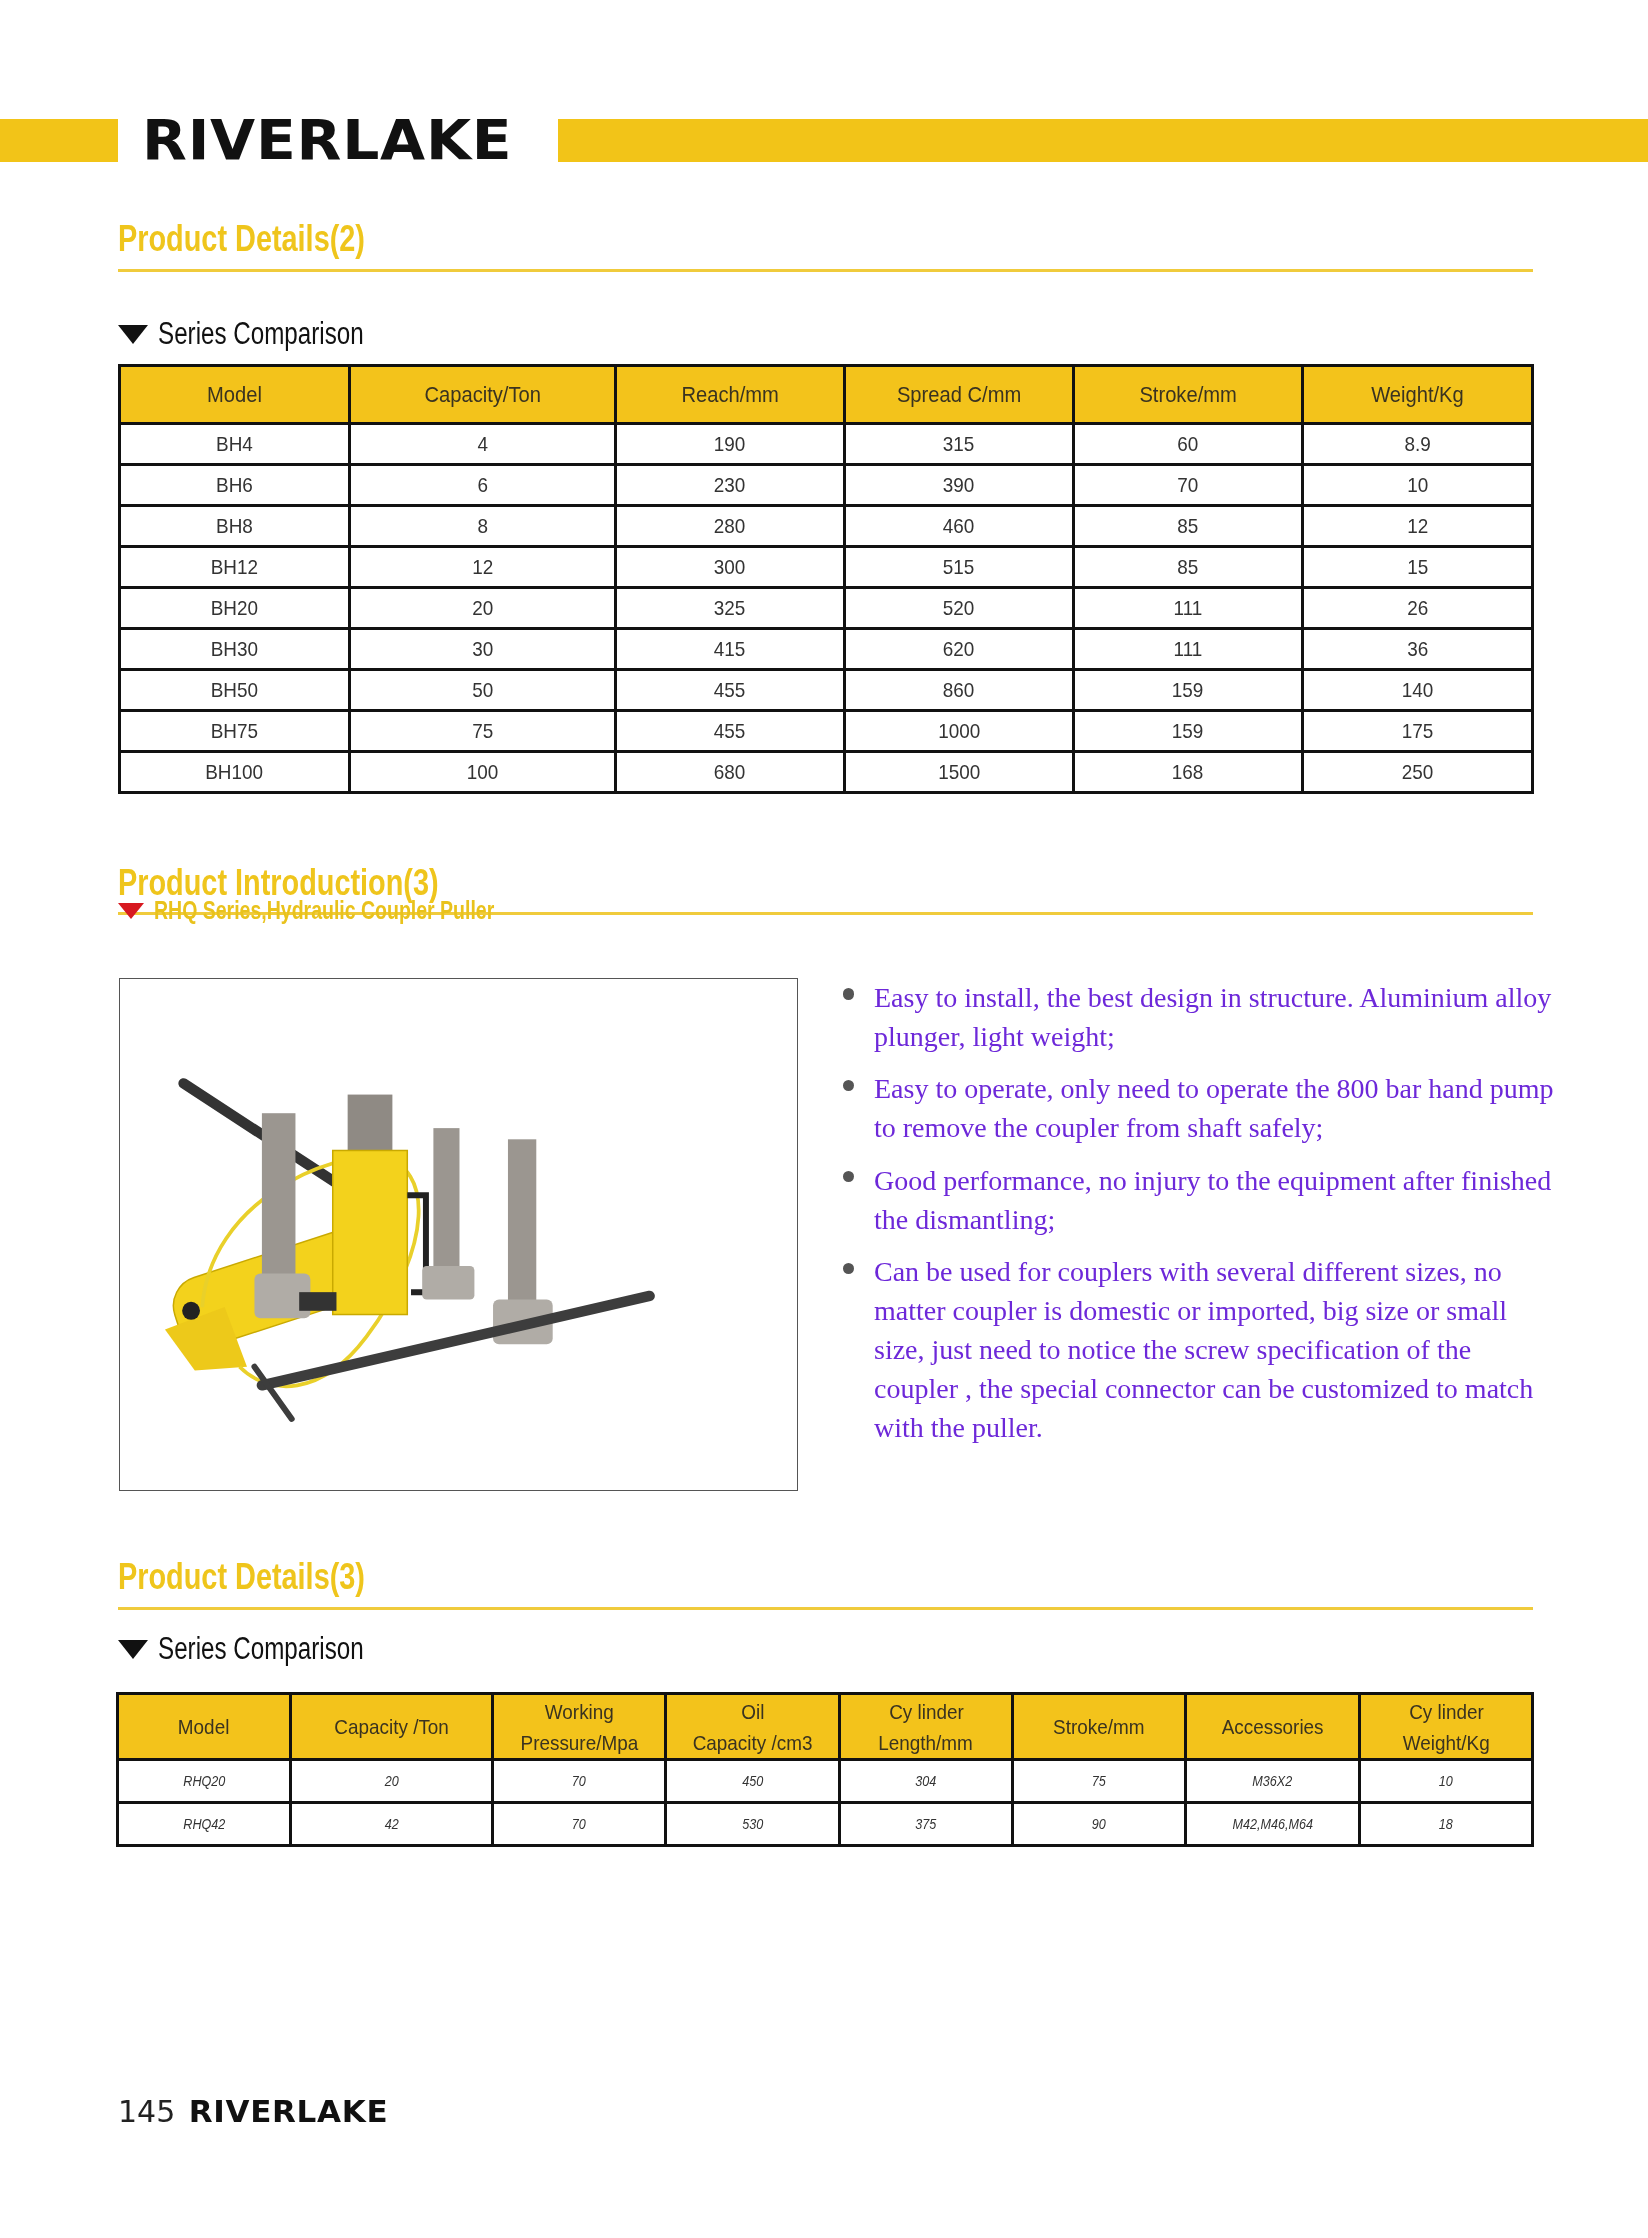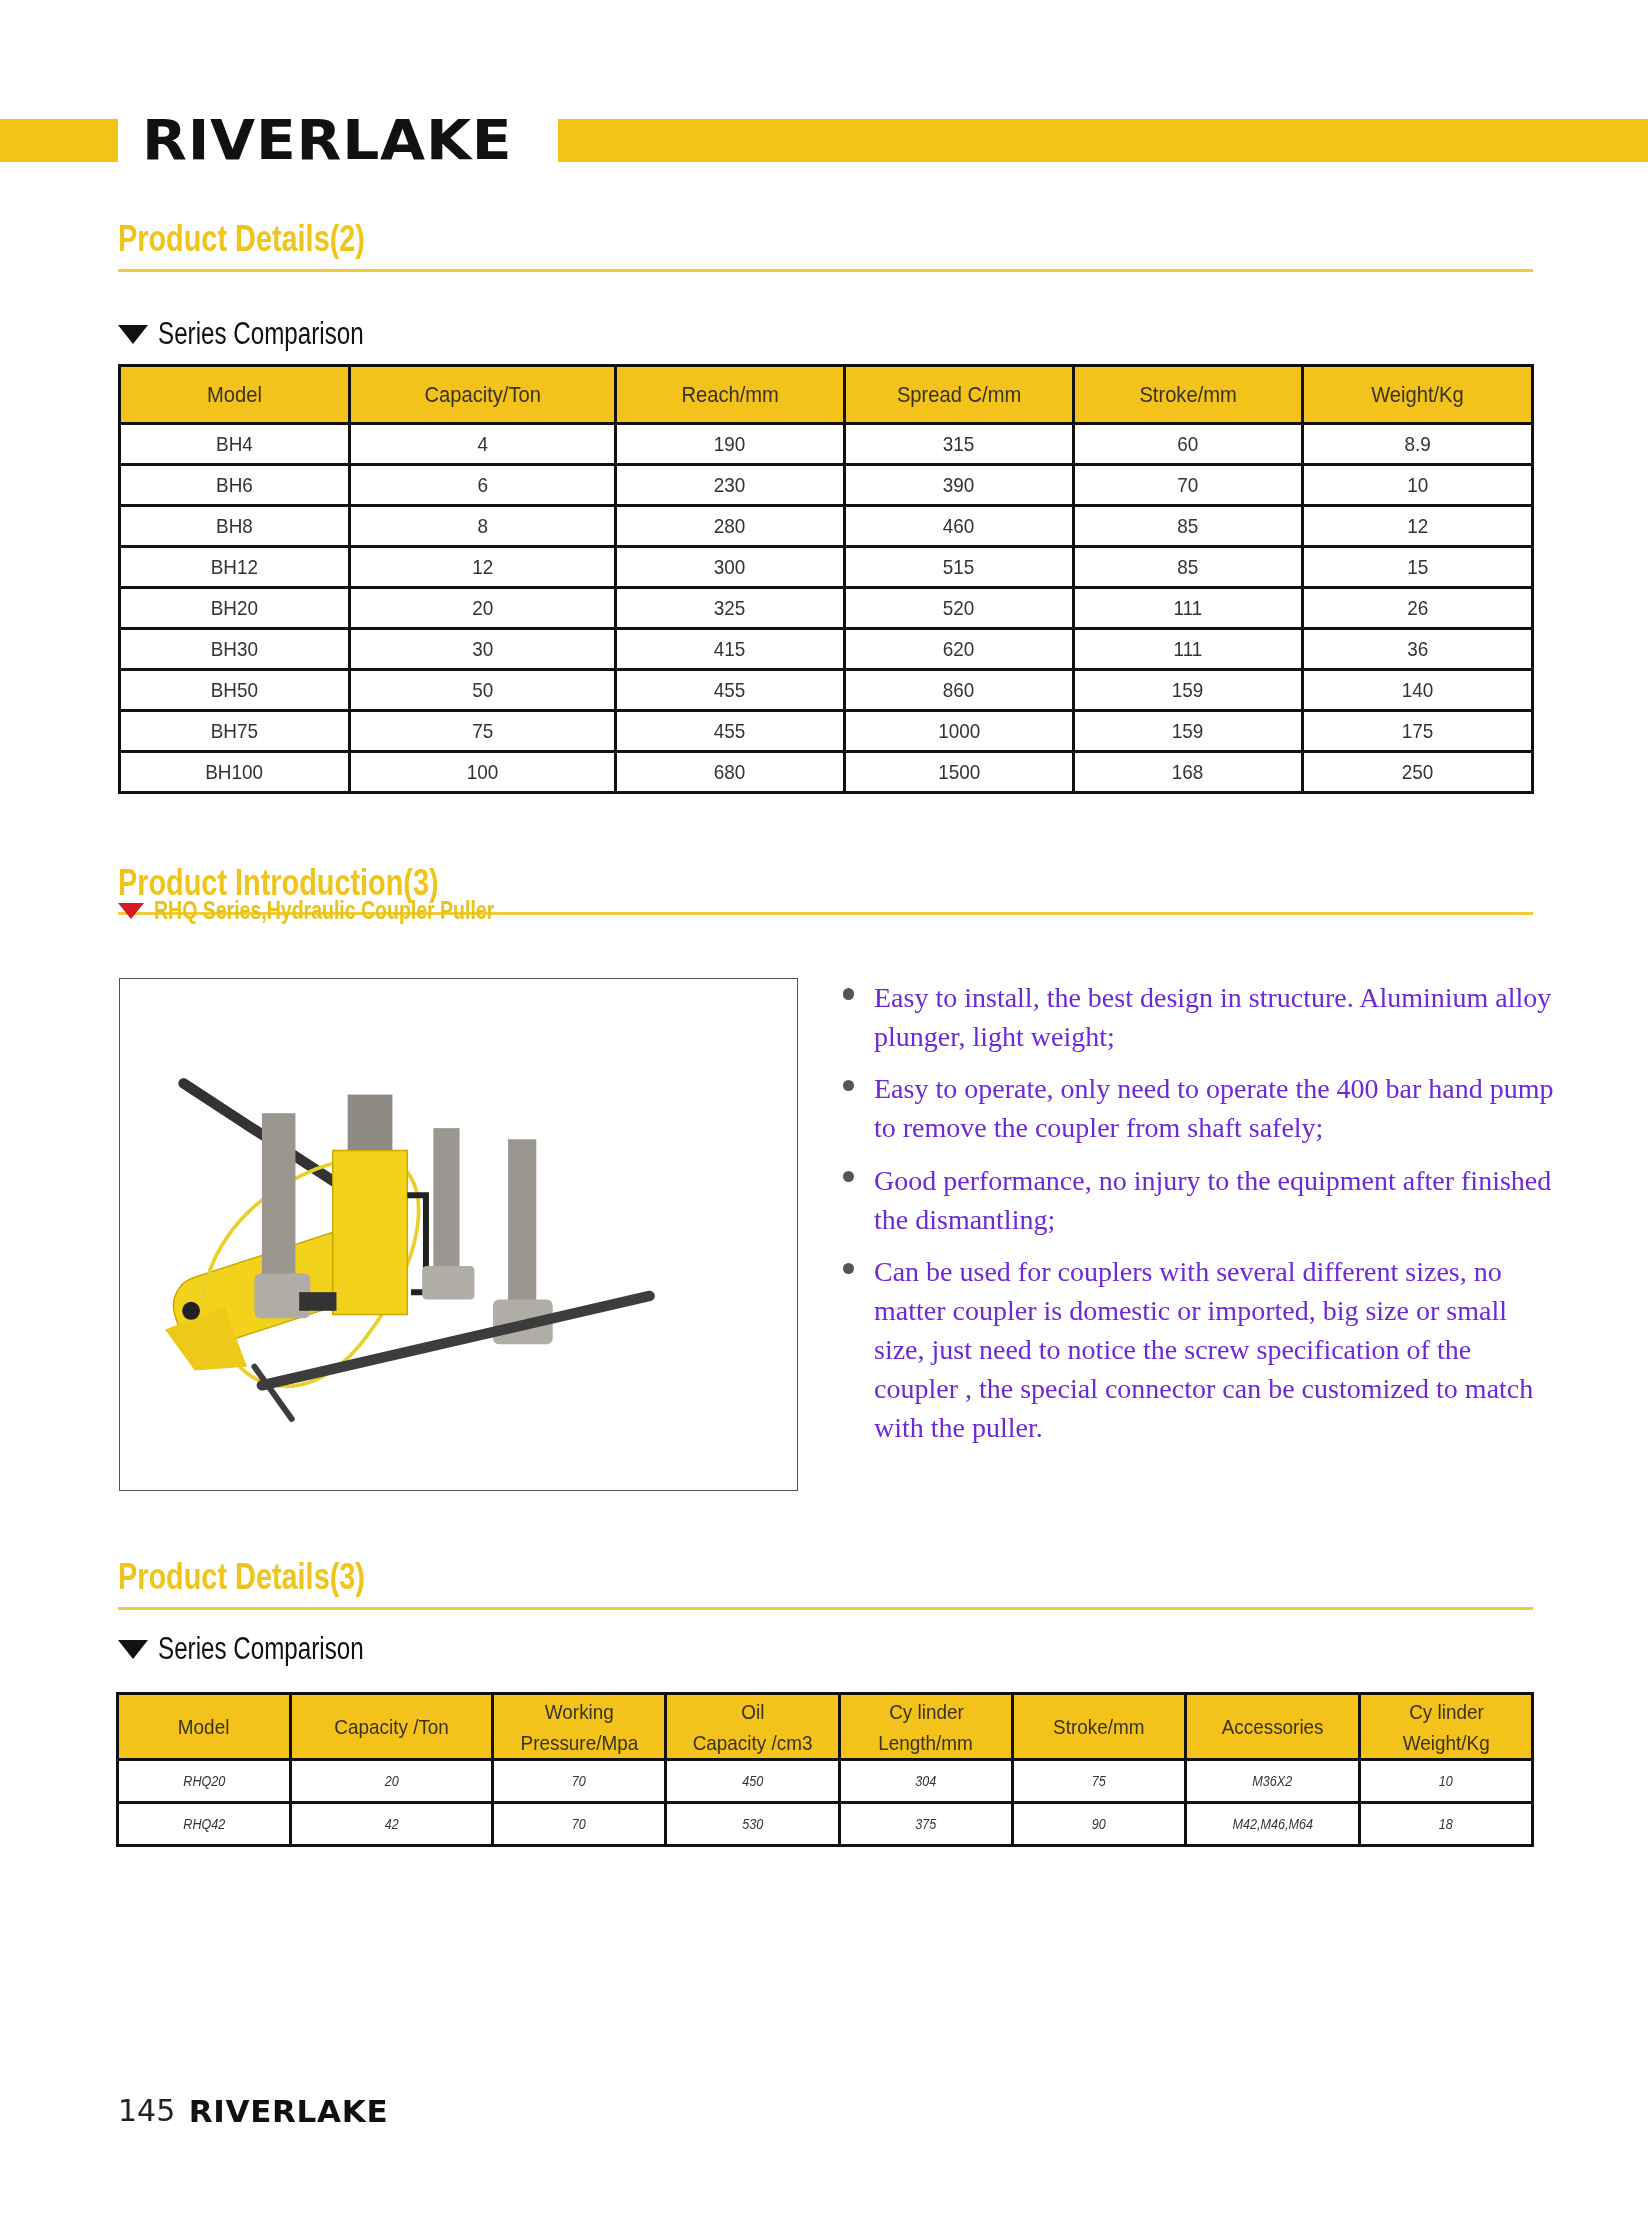--- a/index.html
+++ b/index.html
@@ -34,21 +34,21 @@
 
   
   .img-box { position:absolute; left:119px; top:978px; width:679px; height:513px; border:1.5px solid #555; background:#fff; box-sizing:border-box; overflow:hidden; }
 
   
   .bullets { position:absolute; left:840px; top:978px; width:716px; margin:0; padding:0; list-style:none; }
   .bullets li { position:relative; padding-left:34px; font-family:"Liberation Serif", serif; font-size:28px; line-height:39px; color:#6d28d9; margin-bottom:13.4px; }
   .bullets li .dot { position:absolute; left:3px; top:10.4px; width:11.2px; height:11.2px; border-radius:50%; background:#555; }
 
   
-  .footer { position:absolute; left:118px; top:2093px; display:flex; align-items:flex-start; gap:13.4px; }
+  .footer { position:absolute; left:118px; top:2093px; display:flex; align-items:center; gap:13.4px; }
   .pg-num { font-family:"DejaVu Sans", sans-serif; font-size:30px; color:#222; }
   .foot-brand { font-family:"DejaVu Sans", sans-serif; font-weight:bold; font-size:31px; color:#111; letter-spacing:0.7px; }
 </style>
 </head>
 <body>
 
 <div class="band-left"></div>
 <div class="brand">RIVERLAKE</div>
 <div class="band-right"></div>
 
@@ -188,21 +188,21 @@
     <rect x="520" y="215" width="38" height="230" fill="#9b9690"></rect>
     <rect x="500" y="430" width="80" height="60" rx="8" fill="#b0aca6"></rect>
 
     <line x1="190" y1="545" x2="710" y2="425" stroke="#3d3d3d" stroke-width="14" stroke-linecap="round"></line>
     <line x1="180" y1="520" x2="230" y2="590" stroke="#3d3d3d" stroke-width="8" stroke-linecap="round"></line>
   </svg>
 </div>
 
 <ul class="bullets">
   <li><span class="dot"></span><span>Easy to install, the best design in structure. Aluminium alloy plunger, light weight;</span></li>
-  <li><span class="dot"></span><span>Easy to operate, only need to operate the 400 bar hand pump to remove the coupler from shaft safely;</span></li>
+  <li><span class="dot"></span><span>Easy to operate, only need to operate the 800 bar hand pump to remove the coupler from shaft safely;</span></li>
   <li><span class="dot"></span><span>Good performance, no injury to the equipment after finished the dismantling;</span></li>
   <li><span class="dot"></span><span>Can be used for couplers with several different sizes, no matter coupler is domestic or imported, big size or small size, just need to notice the screw specification of the coupler , the special connector can be customized to match with the puller.</span></li>
 </ul>
 
 <div class="sec-title" style="top:1556px;">Product Details(3)</div>
 <div class="sec-rule" style="top:1607px;"></div>
 <div class="sub-title" style="top:1631px;">
   <span class="tri"></span>
   <span class="sub-text">Series Comparison</span>
 </div>

